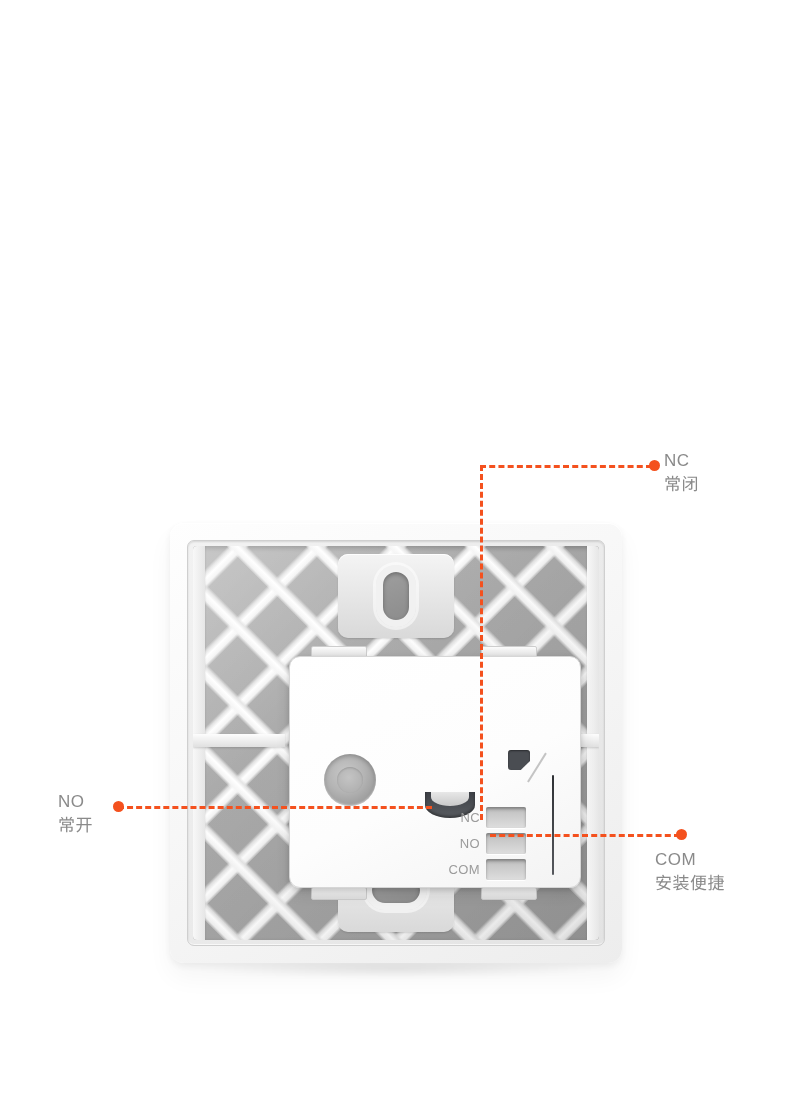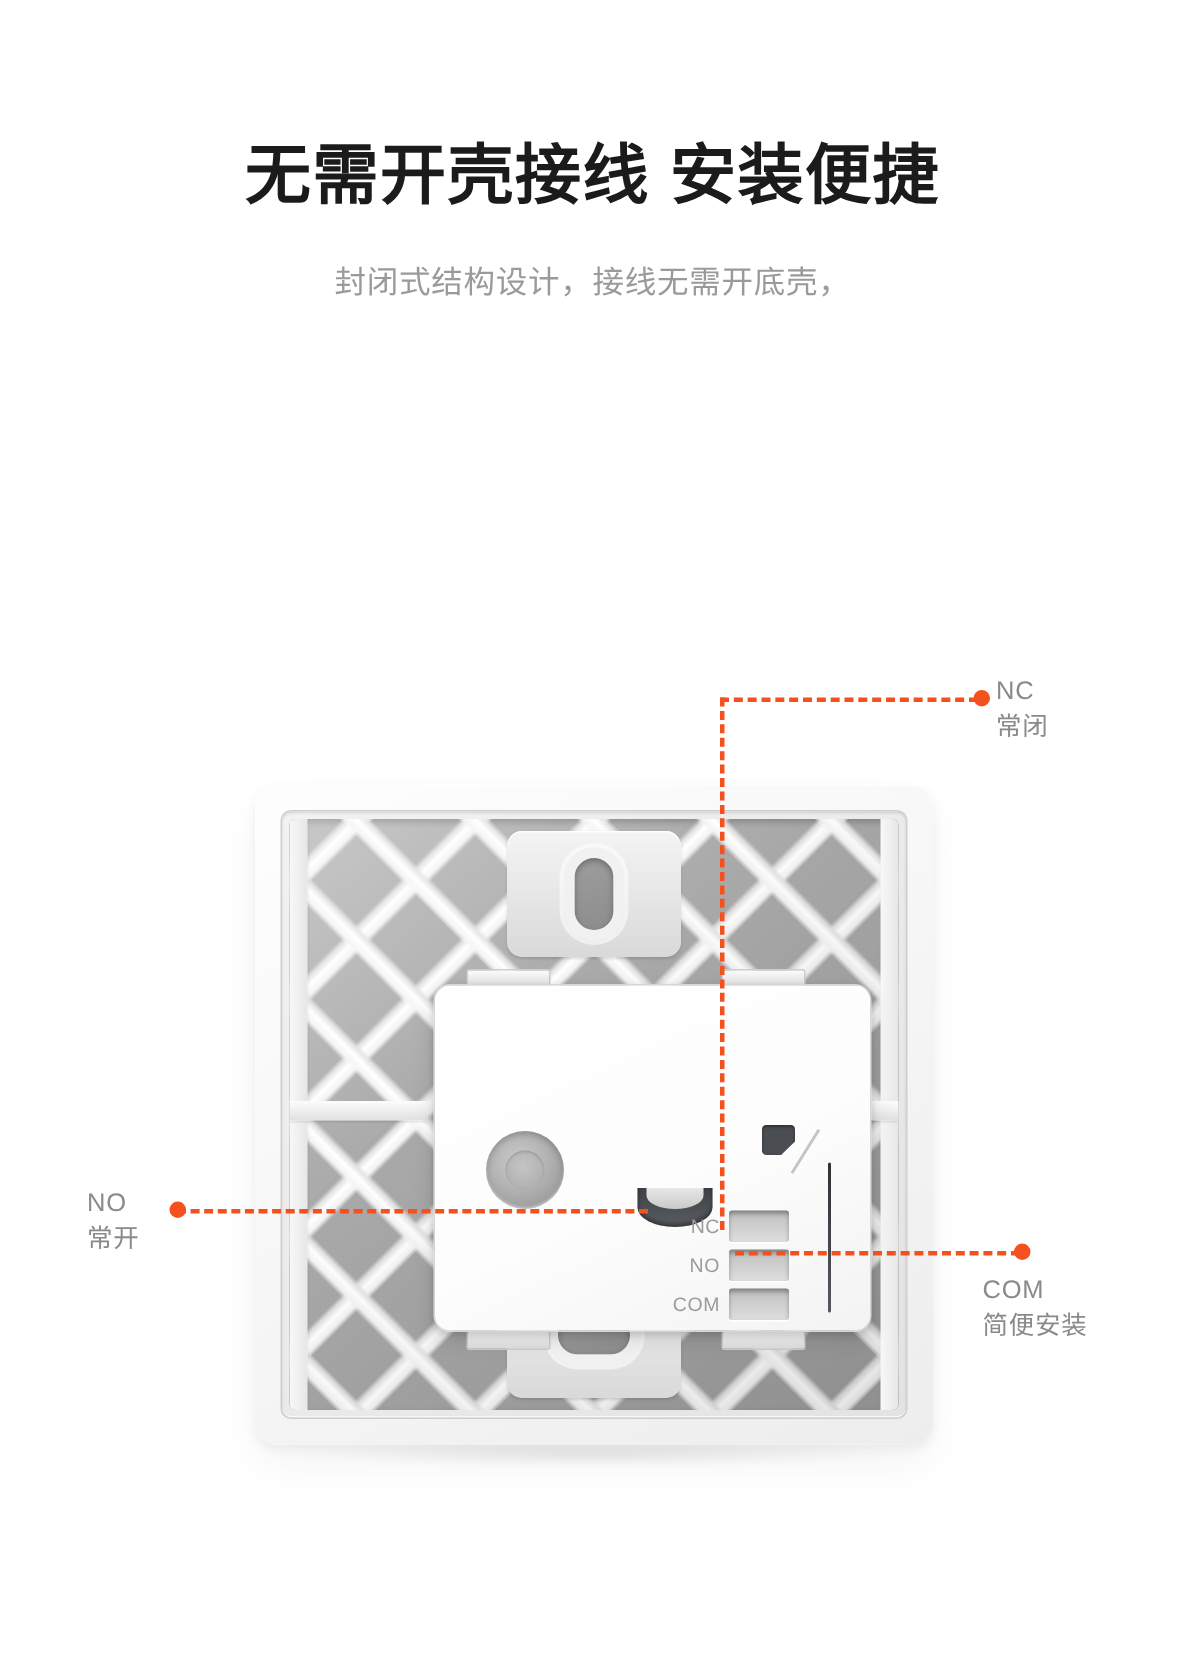--- a/index.html
+++ b/index.html
@@ -345,23 +345,21 @@
   .callout .c-en { display: block; }
   .callout .c-cn { display: block; }
   .callout.right-al { text-align: left; }
   .callout.left-al  { text-align: left; }
 </style>
 </head>
 <body>
 
 <div id="page">
 
-  <div class="headline">无需开壳接线 安装便捷</div>
-
-  <div class="subline l1">封闭式结构设计，接线无需开底壳，</div>
+
 
   <div id="stage">
 
     <div class="plate-shadow"></div>
 
     <div class="plate">
 
       <div class="plate-bevel">
 
         <div class="well">
@@ -426,17 +424,17 @@
     <div class="callout left-al" style="left:58px; top:360px;">
       <span class="c-en">NO</span>
       <span class="c-cn">常开</span>
     </div>
 
     <div class="lead-h" style="left:490px; top:404px; width:190px;"></div>
     <div class="lead-dot" style="left:676px; top:399px;"></div>
 
     <div class="callout right-al" style="left:655px; top:418px;">
       <span class="c-en">COM</span>
-      <span class="c-cn">简便安装</span>
+      <span class="c-cn">安装便捷</span>
     </div>
 
   </div>
 </div>
 
 </body></html>

